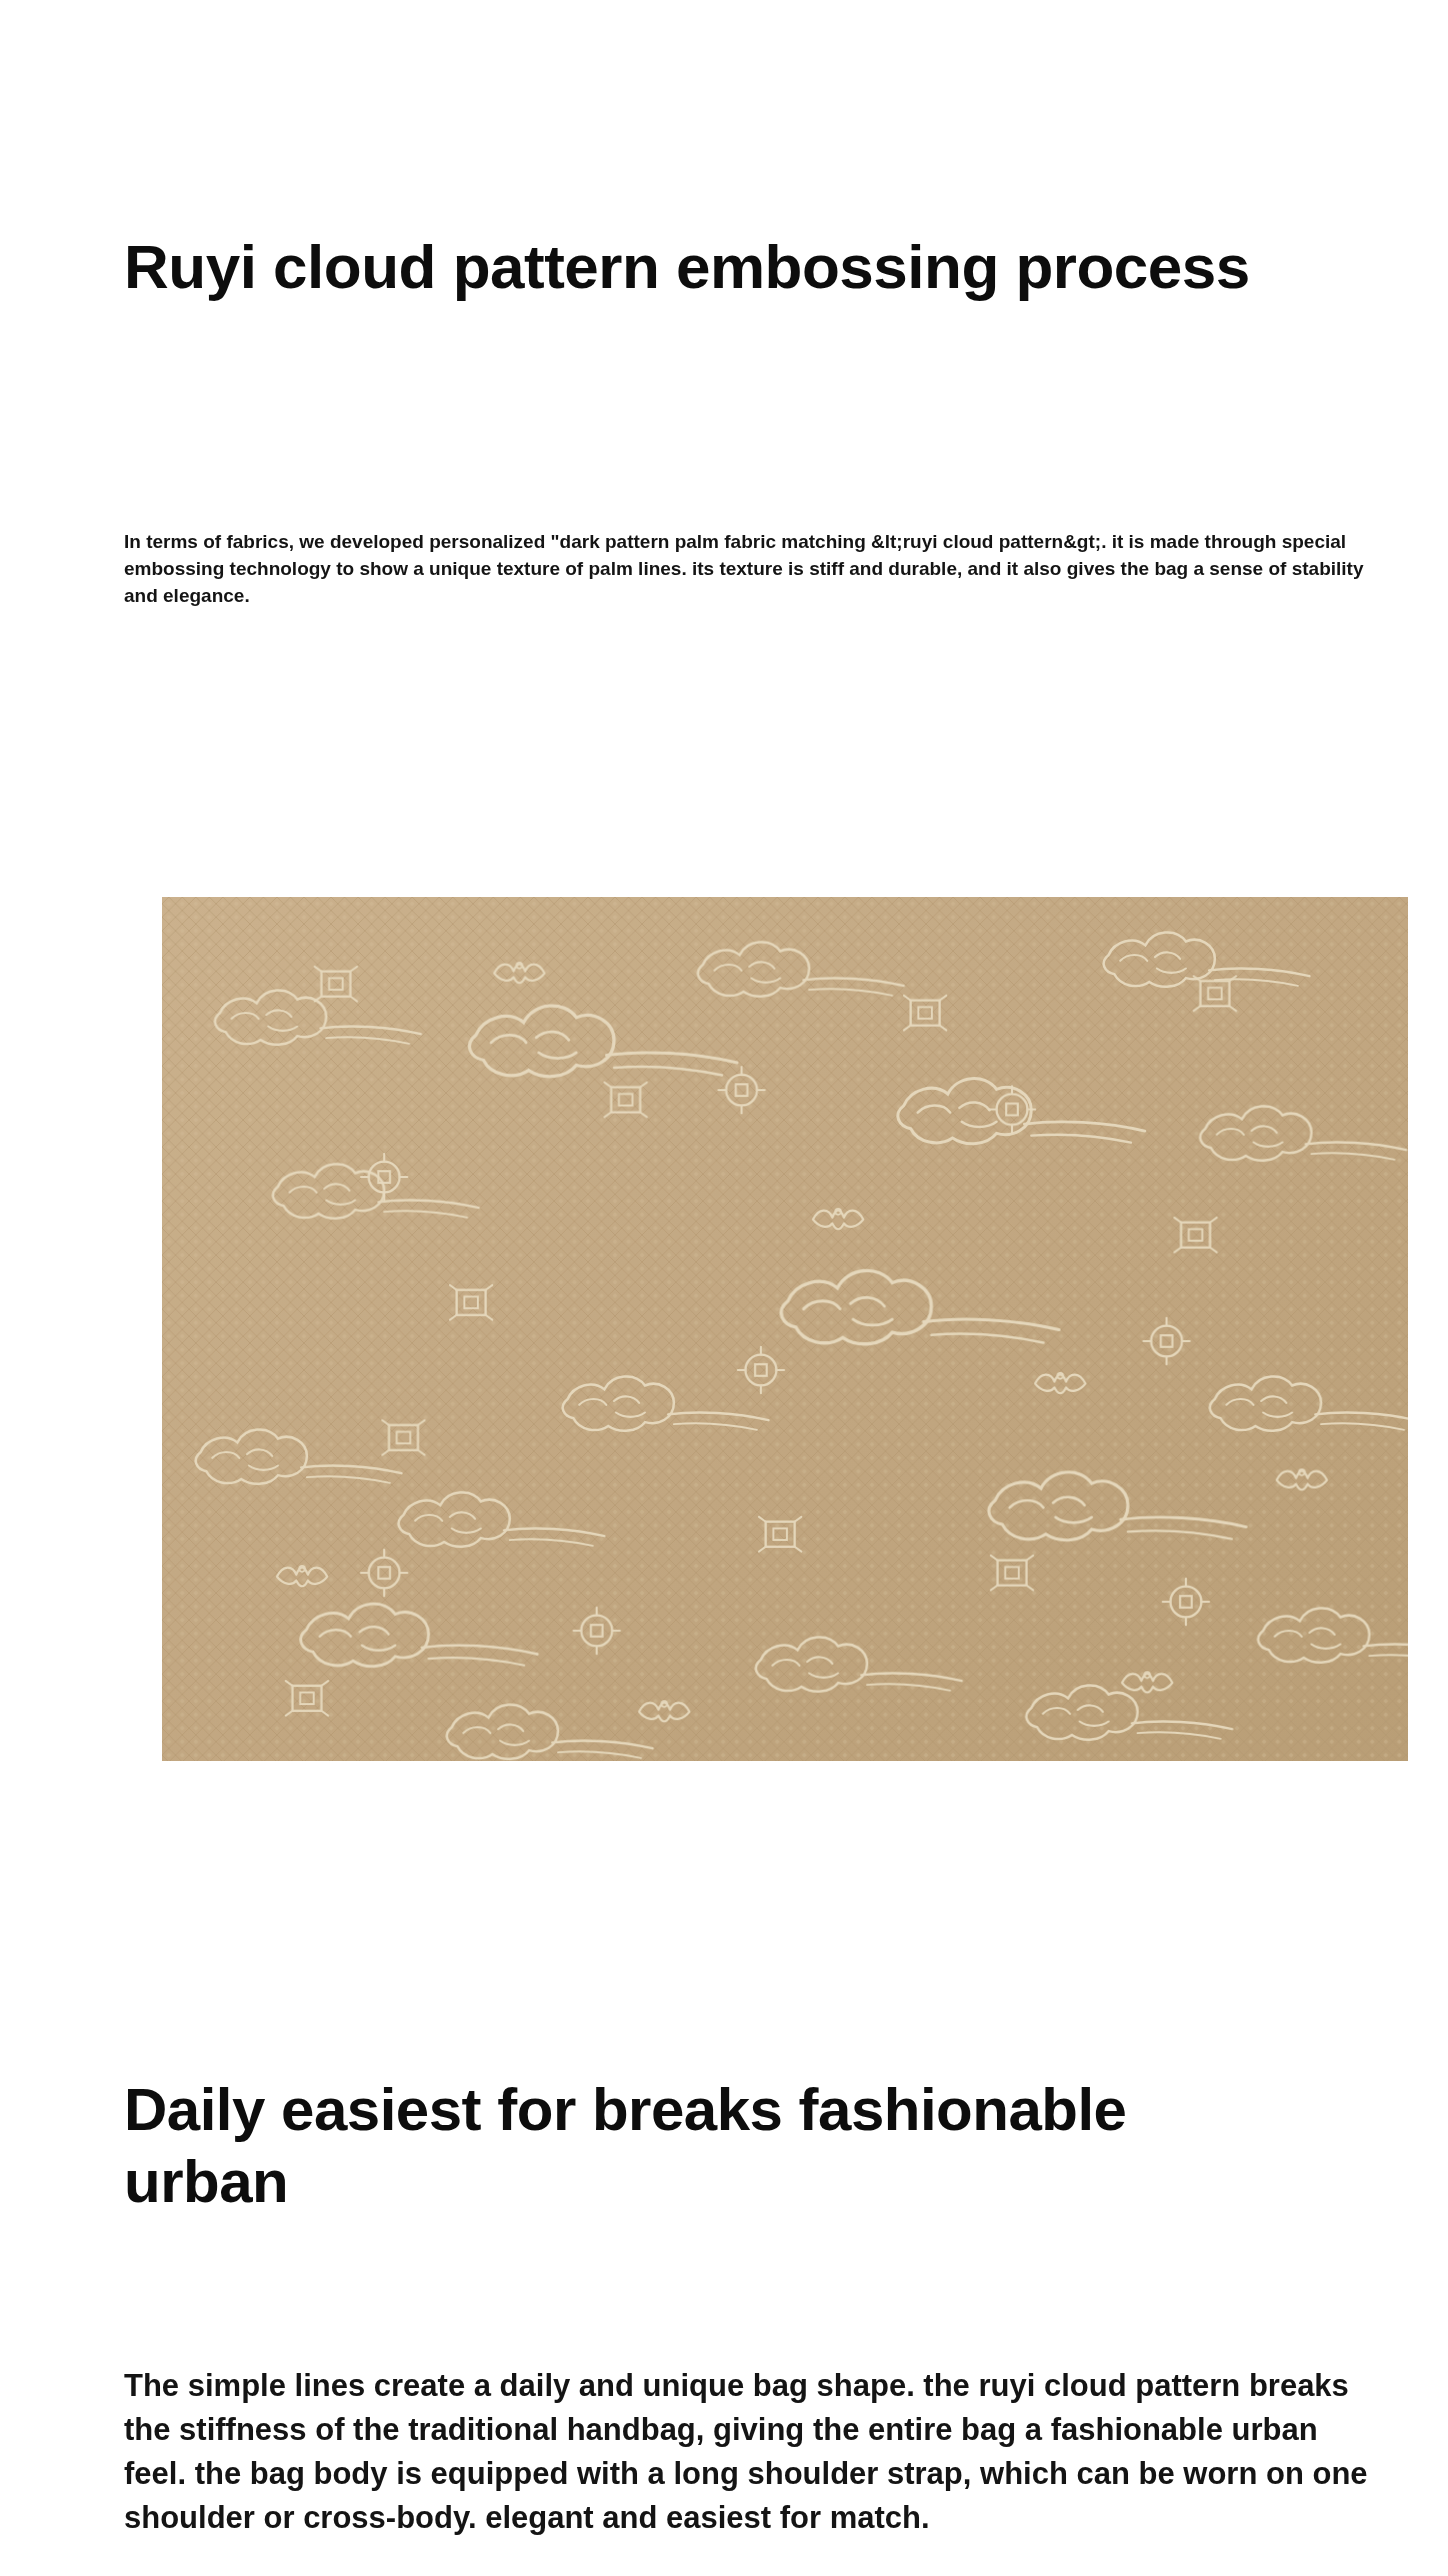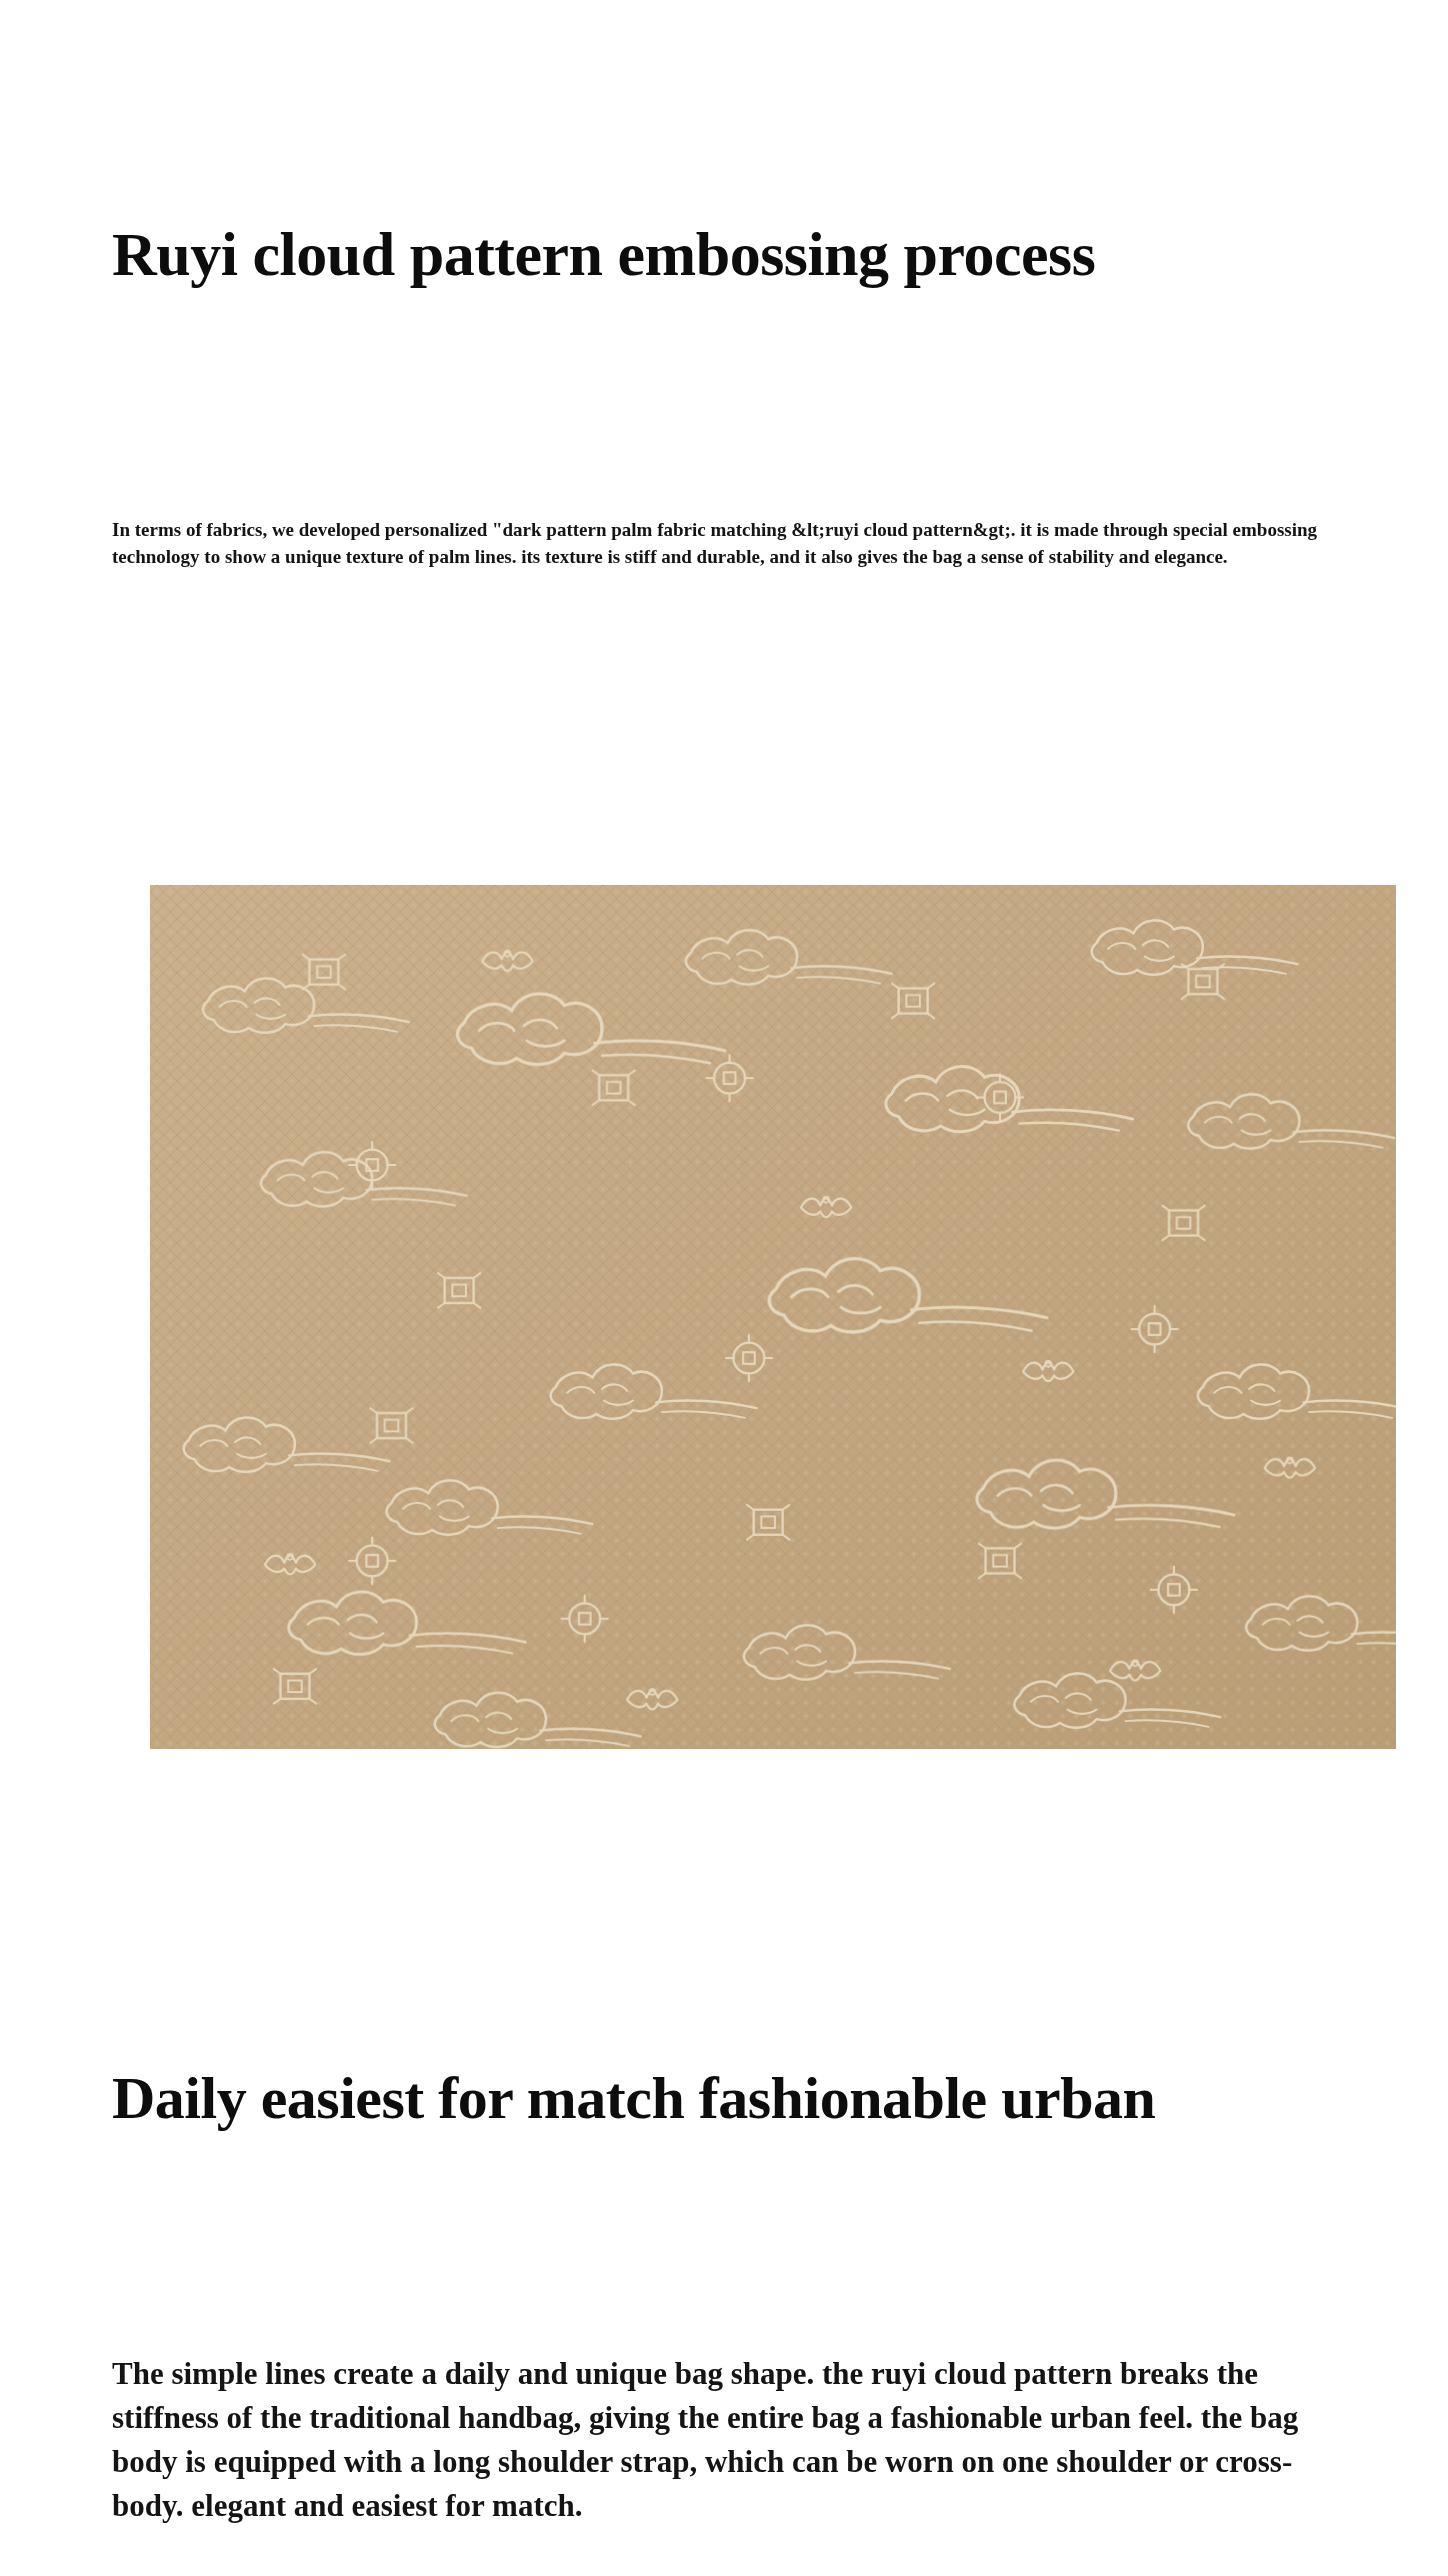--- a/index.html
+++ b/index.html
@@ -14,22 +14,21 @@
     font-family: "Liberation Sans", sans-serif;
     color: #111111;
     -webkit-font-smoothing: antialiased;
   }
 
   .page {
     width: 1448px;
     min-height: 2576px;
     position: relative;
     background: #ffffff;
-    padding: 4px;
-    font-family: Liberation Serif, serif;
+    padding: 16px;
   }
 
   .section {
     position: relative;
   }
 
   
   .s1-title {
     position: absolute;
     left: 108px;
@@ -207,20 +206,20 @@
         </g>
 
         <rect x="0" y="0" width="1290" height="895" fill="#a88f6a" opacity="0.05"></rect>
       </svg>
     </figure>
 
   </div>
 
   <div class="section">
 
-    <h2 class="s2-title">Daily easiest for match fashionable urban</h2>
+    <h2 class="s2-title">Daily easiest for breaks fashionable urban</h2>
 
     <p class="s2-body">The simple lines create a daily and unique bag shape. the ruyi cloud pattern breaks the stiffness of the traditional handbag, giving the entire bag a fashionable urban feel. the bag body is equipped with a long shoulder strap, which can be worn on one shoulder or cross-body. elegant and easiest for match.</p>
 
   </div>
 
 </div>
 
 
 </body></html>

